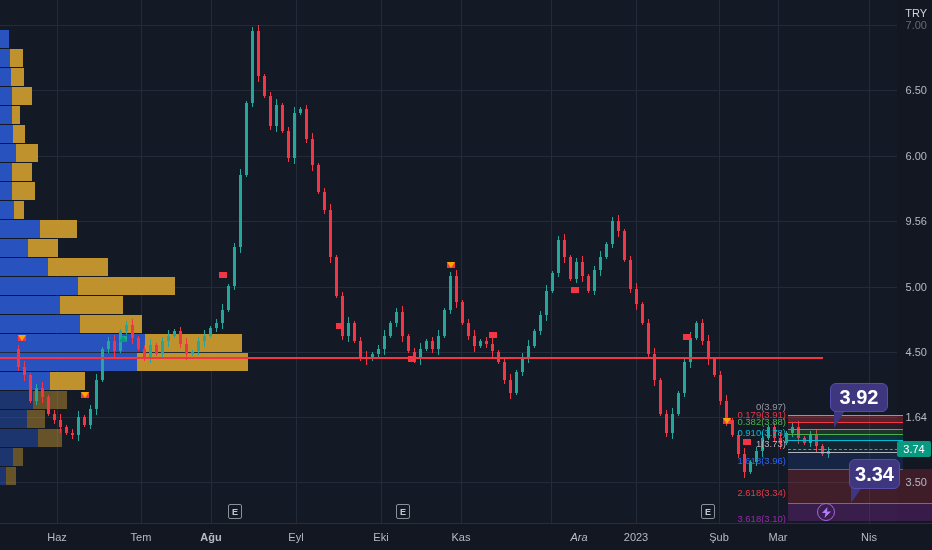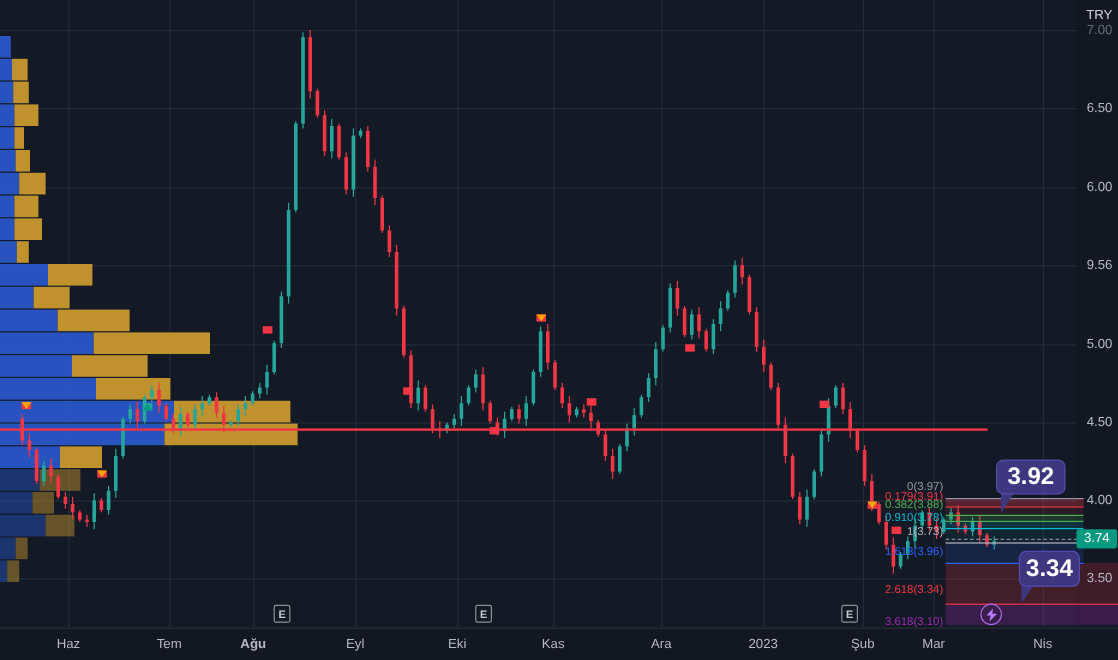--- a/index.html
+++ b/index.html
@@ -500,31 +500,31 @@
   </div>
 
   <div id="try-label">TRY</div>
   <div id="price-axis">
       <div class="ptick" style="top: 25px; opacity: 0.5;">7.00</div>
       <div class="ptick" style="top: 90px; opacity: 1;">6.50</div>
       <div class="ptick" style="top: 156px; opacity: 1;">6.00</div>
       <div class="ptick" style="top: 221px; opacity: 1;">9.56</div>
       <div class="ptick" style="top: 287px; opacity: 1;">5.00</div>
       <div class="ptick" style="top: 352px; opacity: 1;">4.50</div>
-      <div class="ptick" style="top: 417px; opacity: 1;">4.00</div>
+      <div class="ptick" style="top: 417px; opacity: 1;">1.64</div>
       <div class="ptick" style="top: 482px; opacity: 1;">3.50</div>
     </div>
   <div id="price-badge" style="top: 441px; background: rgb(8, 153, 129);">3.74</div>
   <div id="time-axis"></div>
   <div id="time-labels">
       <div class="ttick" style="left: 57px;">Haz</div>
       <div class="ttick" style="left: 141px;">Tem</div>
       <div class="ttick" style="left: 211px; font-weight: bold;">Ağu</div>
       <div class="ttick" style="left: 296px;">Eyl</div>
       <div class="ttick" style="left: 381px;">Eki</div>
       <div class="ttick" style="left: 461px;">Kas</div>
-      <div class="ttick" style="left: 551px;">Ara</div>
+      <div class="ttick" style="left: 579px; font-style: italic;">Ara</div>
       <div class="ttick" style="left: 636px;">2023</div>
       <div class="ttick" style="left: 719px;">Şub</div>
       <div class="ttick" style="left: 778px;">Mar</div>
       <div class="ttick" style="left: 869px;">Nis</div>
     </div>
 </div>
 
 </body></html>

